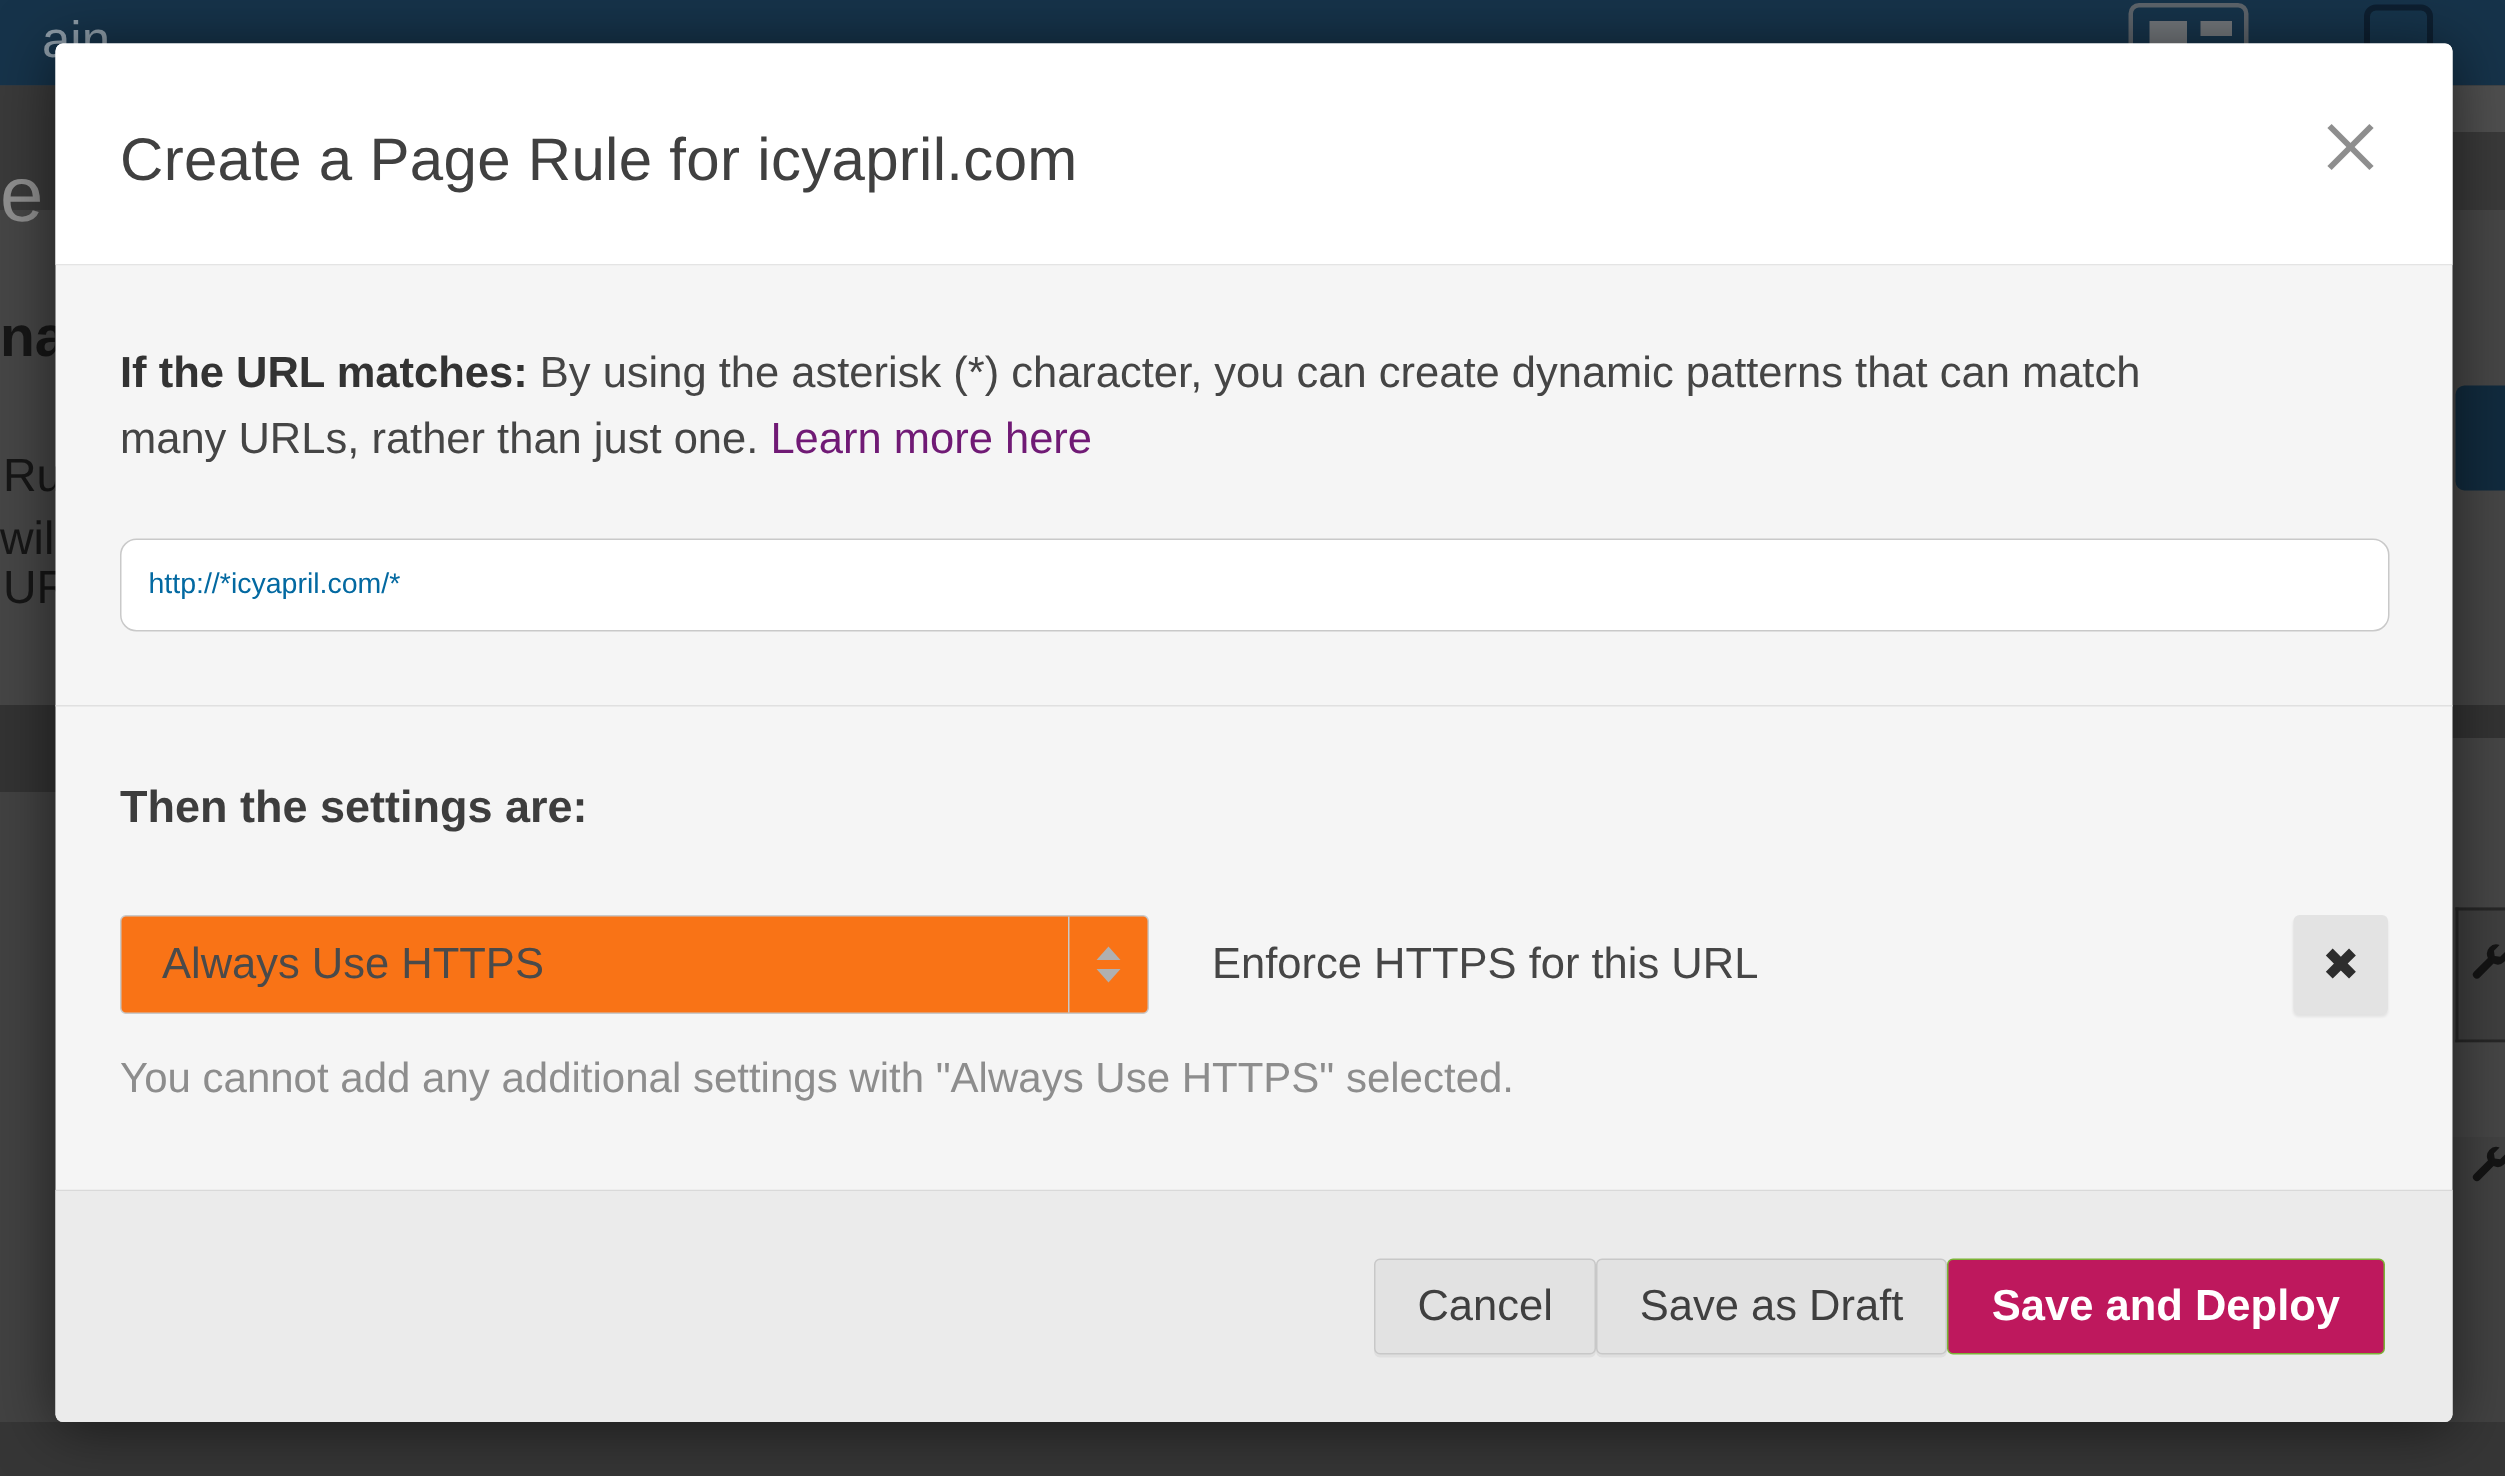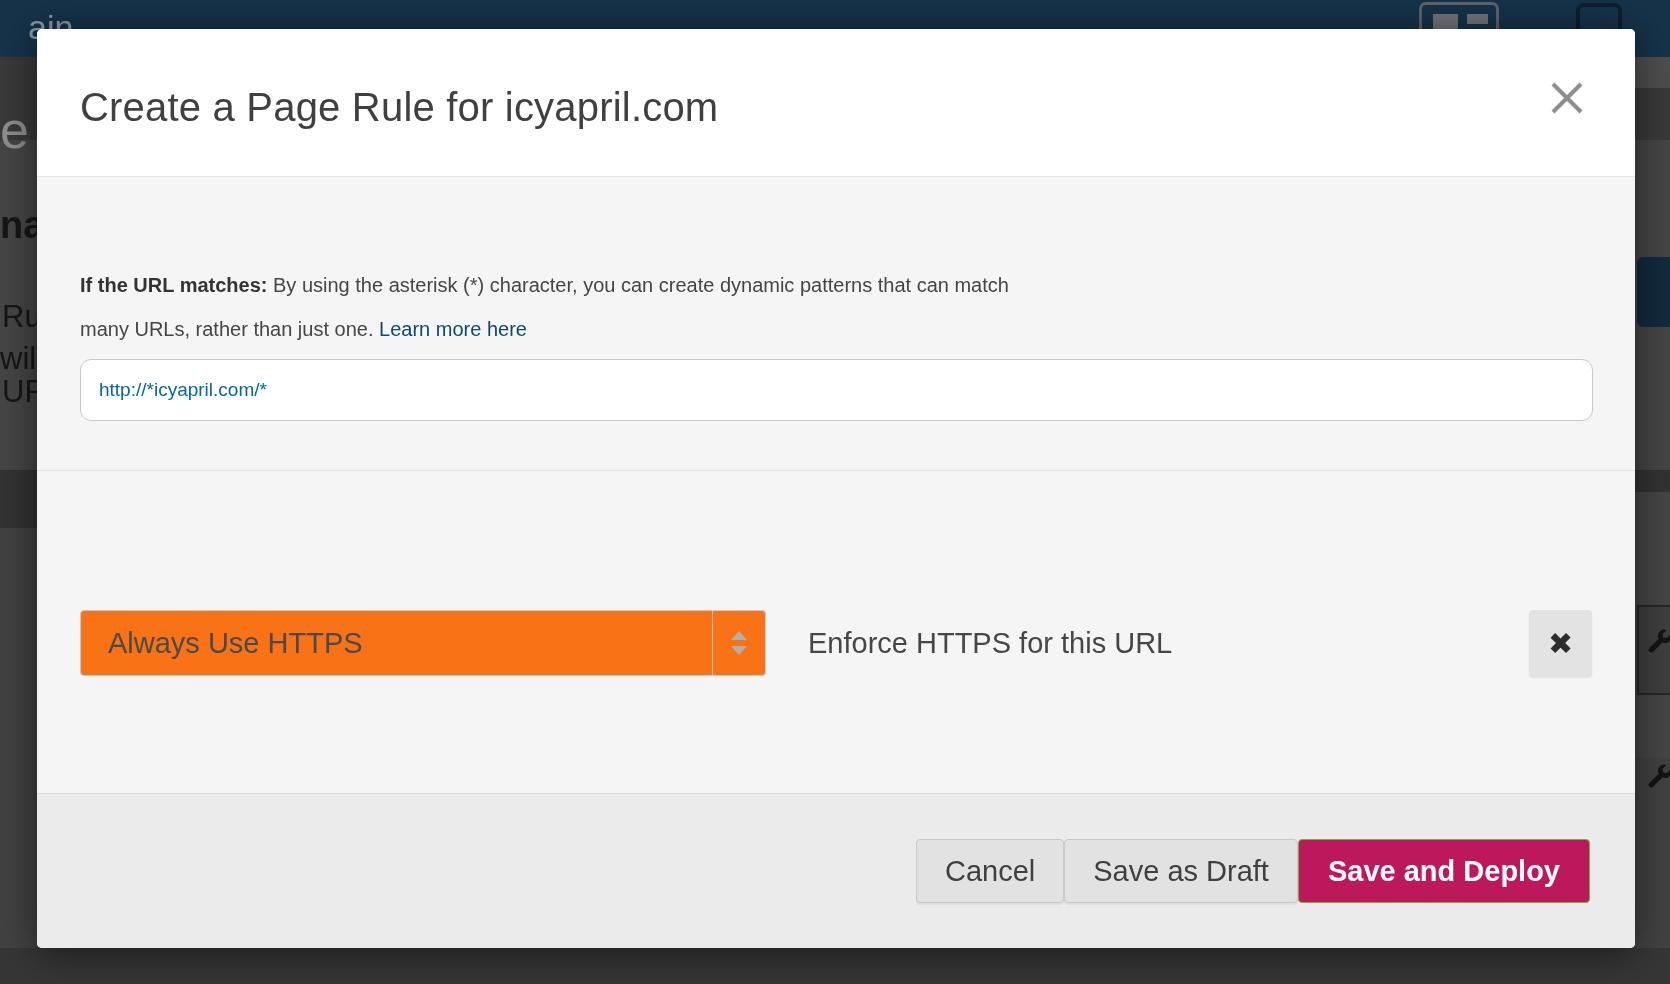--- a/index.html
+++ b/index.html
@@ -62,24 +62,24 @@
     color:#404040; letter-spacing:0.2px;
   }
   .close-btn {
     position:absolute; left:1510px; top:49px; width:40px; height:40px;
     background:none; border:none; cursor:pointer; padding:3px;
   }
   .close-btn svg { width:34px; height:34px; stroke:#8e8e8e; stroke-width:4; }
 
   .intro {
     position:absolute; left:43px; top:198px; width:1500px;
-    font-size:20px; line-height:44px; color:#454545;margin-top:36px;
+    font-size:29px; line-height:44px; color:#454545;
   }
   .intro b { color:#333333; }
-  .intro a { color:#0c4a6e; text-decoration:none; cursor:pointer; }
+  .intro a { color:#701a75; text-decoration:none; cursor:pointer; }
 
   .url-input {
     position:absolute; left:43px; top:330px; width:1513px; height:62px;
     border:1px solid #c9c9c9; border-radius:11px; background:#ffffff;
     font-family:"Liberation Sans", sans-serif; font-size:19px; color:#0369a1;
     padding:0 18px; outline:none;
   }
   .section-divider {
     position:absolute; left:0; top:441px; width:1598px; height:1px; background:#e0e0e0;
   }
@@ -193,36 +193,38 @@
       <b>If the URL matches:</b>
       <span>By using the asterisk (*) character, you can create dynamic patterns that can match</span><br>
       <span>many URLs, rather than just one.</span>
       <a>Learn more here</a>
     </div>
 
     <input class="url-input" type="text" value="http://*icyapril.com/*" style="">
 
     <div class="section-divider"></div>
 
+    <div class="settings-heading">Then the settings are:</div>
 
     <div class="setting-row">
       <div class="setting-select">
         <span class="sel-text">Always Use HTTPS</span>
         <span class="sel-stepper">
           <span class="tri-up"></span>
           <span class="tri-down"></span>
         </span>
       </div>
       <span class="setting-desc">Enforce HTTPS for this URL</span>
     </div>
 
     <button class="remove-btn">
       <span>✖</span>
     </button>
 
+    <div class="setting-note">You cannot add any additional settings with "Always Use HTTPS" selected.</div>
 
     <div class="modal-footer">
       <button class="btn btn-gray">Cancel</button>
       <button class="btn btn-gray">Save as Draft</button>
       <button class="btn btn-green">Save and Deploy</button>
     </div>
 
   </div>
 </div>
 

